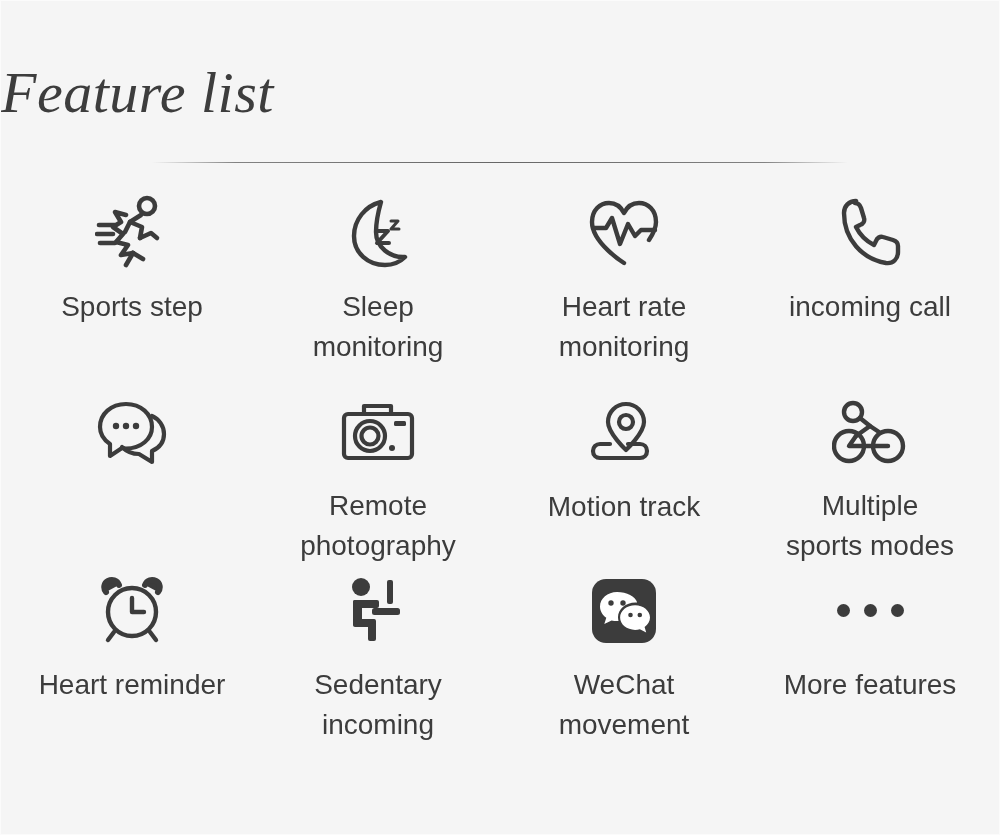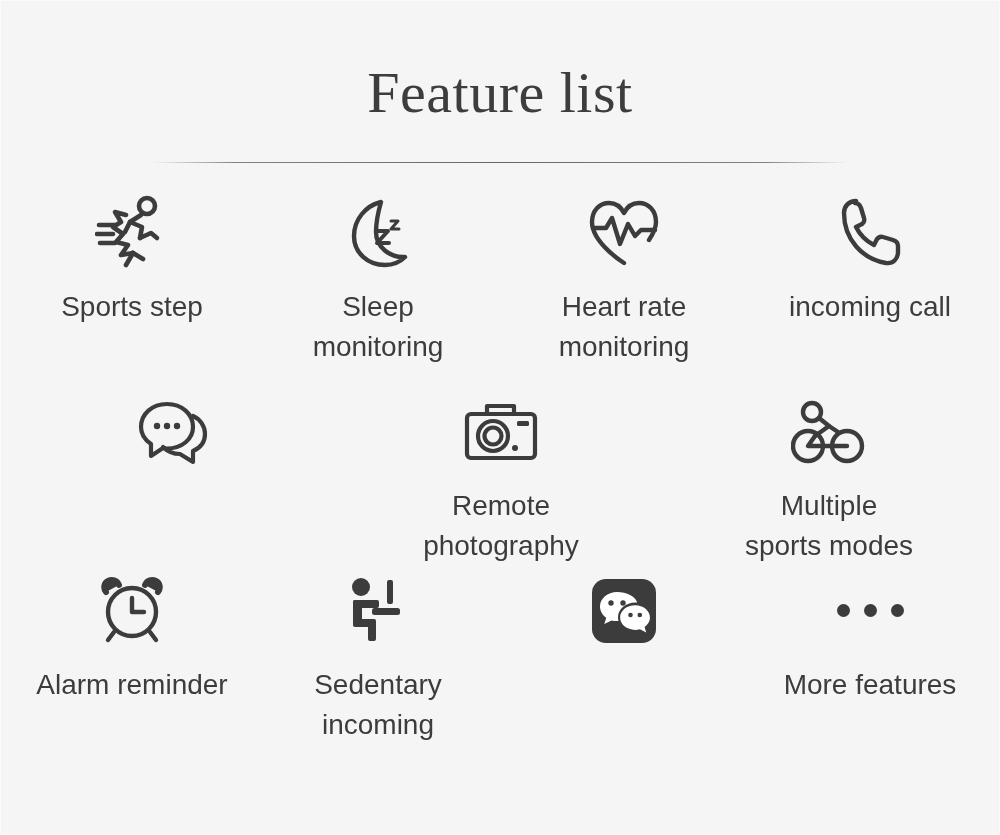--- a/index.html
+++ b/index.html
@@ -18,22 +18,23 @@
   .page {
     position: relative;
     width: 998px;
     height: 833px;
     background: #f5f5f5;
   }
 
   
   .title-block {
     width: 100%;
-    text-align: center;
+    text-align: left;
     padding-top: 62px;
+    font-style: italic;
   }
   .page-title {
     font-size: 58px;
     font-weight: 400;
     color: #3d3d3d;
     letter-spacing: 0.5px;
     line-height: 1.05;
     font-family: "Liberation Serif", serif;
   }
   .divider {
@@ -200,20 +201,32 @@
             <circle cx="31" cy="36" r="15"></circle>
             <circle cx="31" cy="36" r="8.5"></circle>
             <rect x="55" y="21" width="12" height="5" rx="1.5" fill="#3c3c3c" stroke="none"></rect>
             <circle cx="53" cy="48" r="3" fill="#3c3c3c" stroke="none"></circle>
           </svg>
         </div>
         <div class="label">Remote
 photography</div>
       </div>
 
+      <div class="cell">
+        <div class="icon-wrap">
+          <svg width="72" height="70" viewBox="0 0 72 70" fill="none" stroke="#3c3c3c" stroke-width="4.2" stroke-linecap="round" stroke-linejoin="round">
+            <path d="M38 6 C28 6 20 14 20 24 C20 35 38 52 38 52 C38 52 56 35 56 24
+                     C56 14 48 6 38 6 Z"></path>
+            <circle cx="38" cy="24" r="7"></circle>
+            <path d="M22 46 L12 46 C8 46 5 49 5 53 C5 57 8 60 12 60 L52 60
+                     C56 60 59 57 59 53 C59 49 56 46 52 46 L40 46"></path>
+          </svg>
+        </div>
+        <div class="label">Motion track</div>
+      </div>
 
       <div class="cell cell-4">
         <div class="icon-wrap">
           <svg width="76" height="72" viewBox="0 0 76 72" fill="none" stroke="#3c3c3c" stroke-width="4.4" stroke-linecap="round" stroke-linejoin="round">
             <circle cx="21" cy="16" r="9"></circle>
             <circle cx="17" cy="50" r="15"></circle>
             <circle cx="56" cy="50" r="15"></circle>
             <path d="M28 22 L38 30 L24 40"></path>
             <path d="M38 30 L47 36"></path>
             <path d="M24 40 L17 50 L56 50"></path>
@@ -231,21 +244,21 @@
         <div class="icon-wrap">
           <svg width="70" height="68" viewBox="0 0 70 68" fill="none" stroke="#3c3c3c" stroke-width="4.4" stroke-linecap="round" stroke-linejoin="round">
             <path d="M9 15 C6 11 7 6 11 4 C15 2 20 3 22 8" fill="#3c3c3c" stroke="#3c3c3c" stroke-width="6"></path>
             <path d="M61 15 C64 11 63 6 59 4 C55 2 50 3 48 8" fill="#3c3c3c" stroke="#3c3c3c" stroke-width="6"></path>
             <circle cx="35" cy="35" r="24"></circle>
             <path d="M35 21 L35 35 L47 35"></path>
             <path d="M17 55 L11 63"></path>
             <path d="M53 55 L59 63"></path>
           </svg>
         </div>
-        <div class="label">Alarm reminder</div>
+        <div class="label">Heart reminder</div>
       </div>
 
       <div class="cell">
         <div class="icon-wrap">
           <svg width="72" height="68" viewBox="0 0 72 68" fill="none">
             <circle cx="19" cy="10" r="9" fill="#3c3c3c"></circle>
             <rect x="11" y="23" width="9" height="26" rx="2" fill="#3c3c3c"></rect>
             <rect x="11" y="23" width="26" height="8" rx="2" fill="#3c3c3c"></rect>
             <rect x="11" y="42" width="22" height="8" rx="2" fill="#3c3c3c"></rect>
             <rect x="26" y="42" width="8" height="22" rx="2" fill="#3c3c3c"></rect>
@@ -267,20 +280,22 @@
                      C44 23.5 44.6 23.5 45.2 23.6 C43.3 17.4 34.9 13 25 13 Z" fill="#ffffff"></path>
             <circle cx="19" cy="24" r="2.7" fill="#3c3c3c"></circle>
             <circle cx="31" cy="24" r="2.7" fill="#3c3c3c"></circle>
             <path d="M58 38.6 C58 31.8 51.3 26.3 43.1 26.3 C34.8 26.3 28.1 31.8 28.1 38.6
                      C28.1 45.4 34.8 50.9 43.1 50.9 C44.8 50.9 46.4 50.7 47.9 50.3
                      L54.2 53.4 L52.6 48.1 C55.9 45.8 58 42.4 58 38.6 Z" fill="#ffffff"></path>
             <circle cx="38.5" cy="36" r="2.3" fill="#3c3c3c"></circle>
             <circle cx="47.8" cy="36" r="2.3" fill="#3c3c3c"></circle>
           </svg>
         </div>
+        <div class="label">WeChat
+movement</div>
       </div>
 
       <div class="cell cell-4">
         <div class="icon-wrap">
           <div class="dots">
             <div class="dot"></div>
             <div class="dot"></div>
             <div class="dot"></div>
           </div>
         </div>

